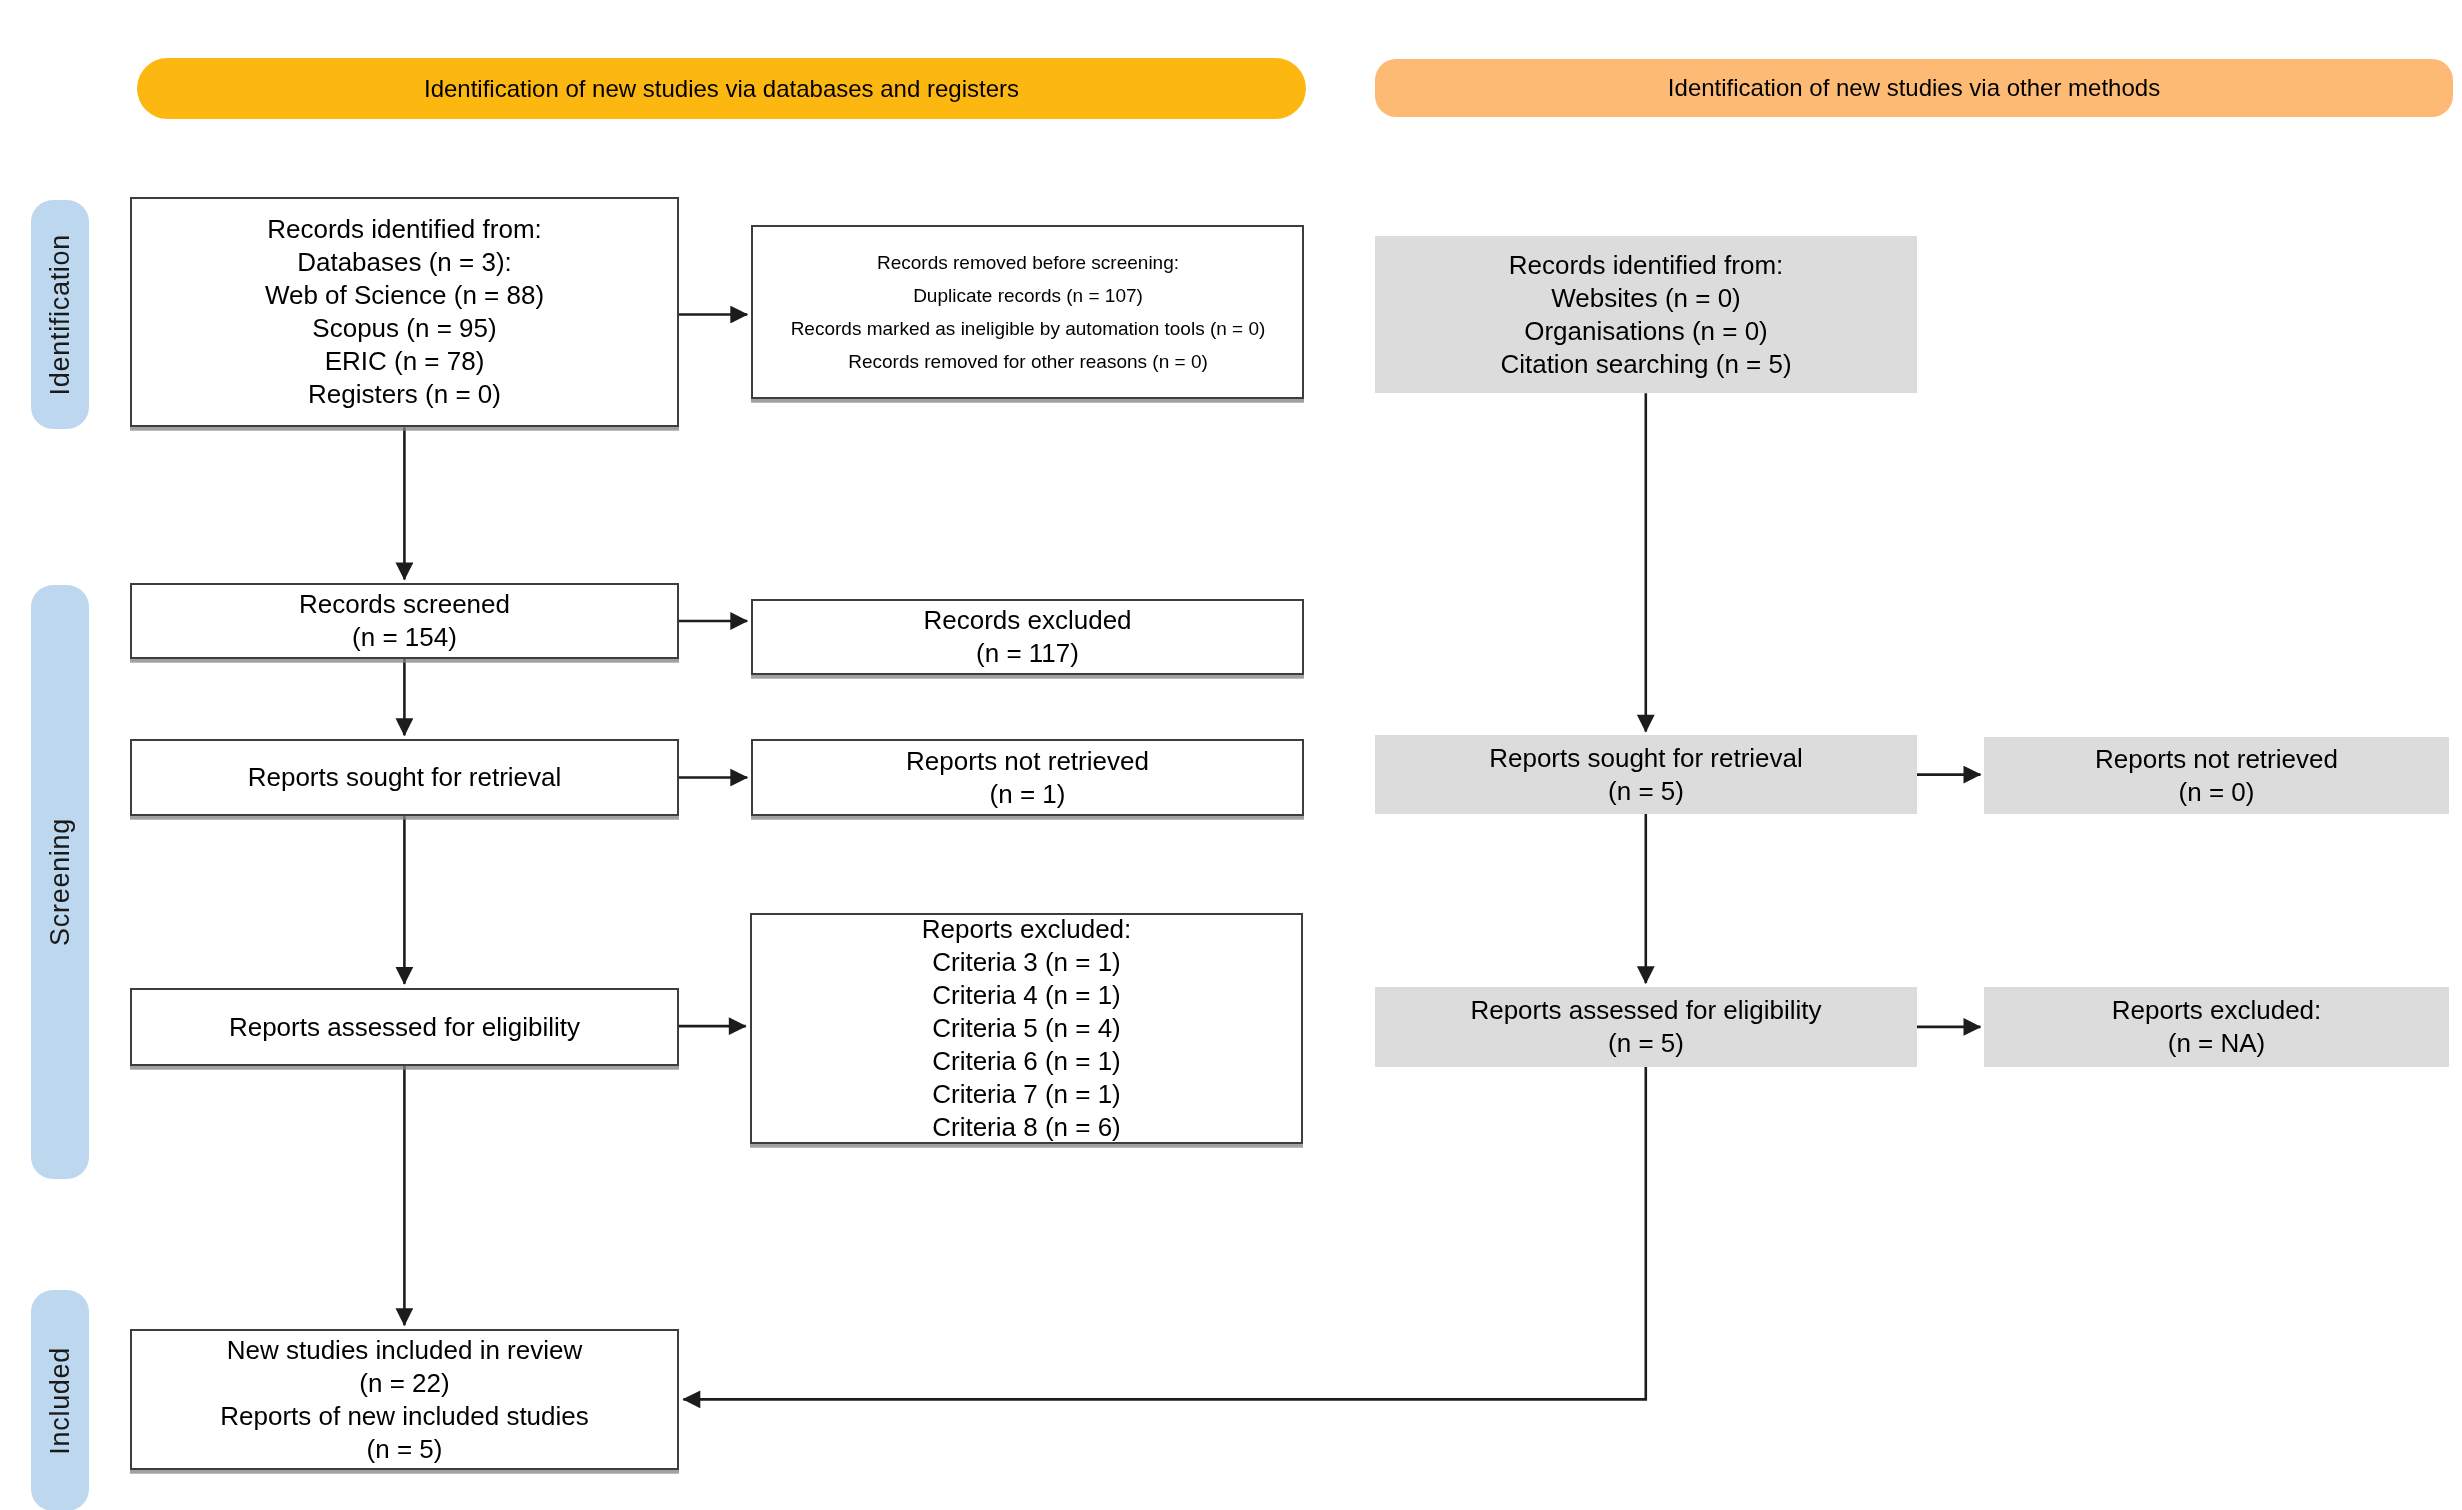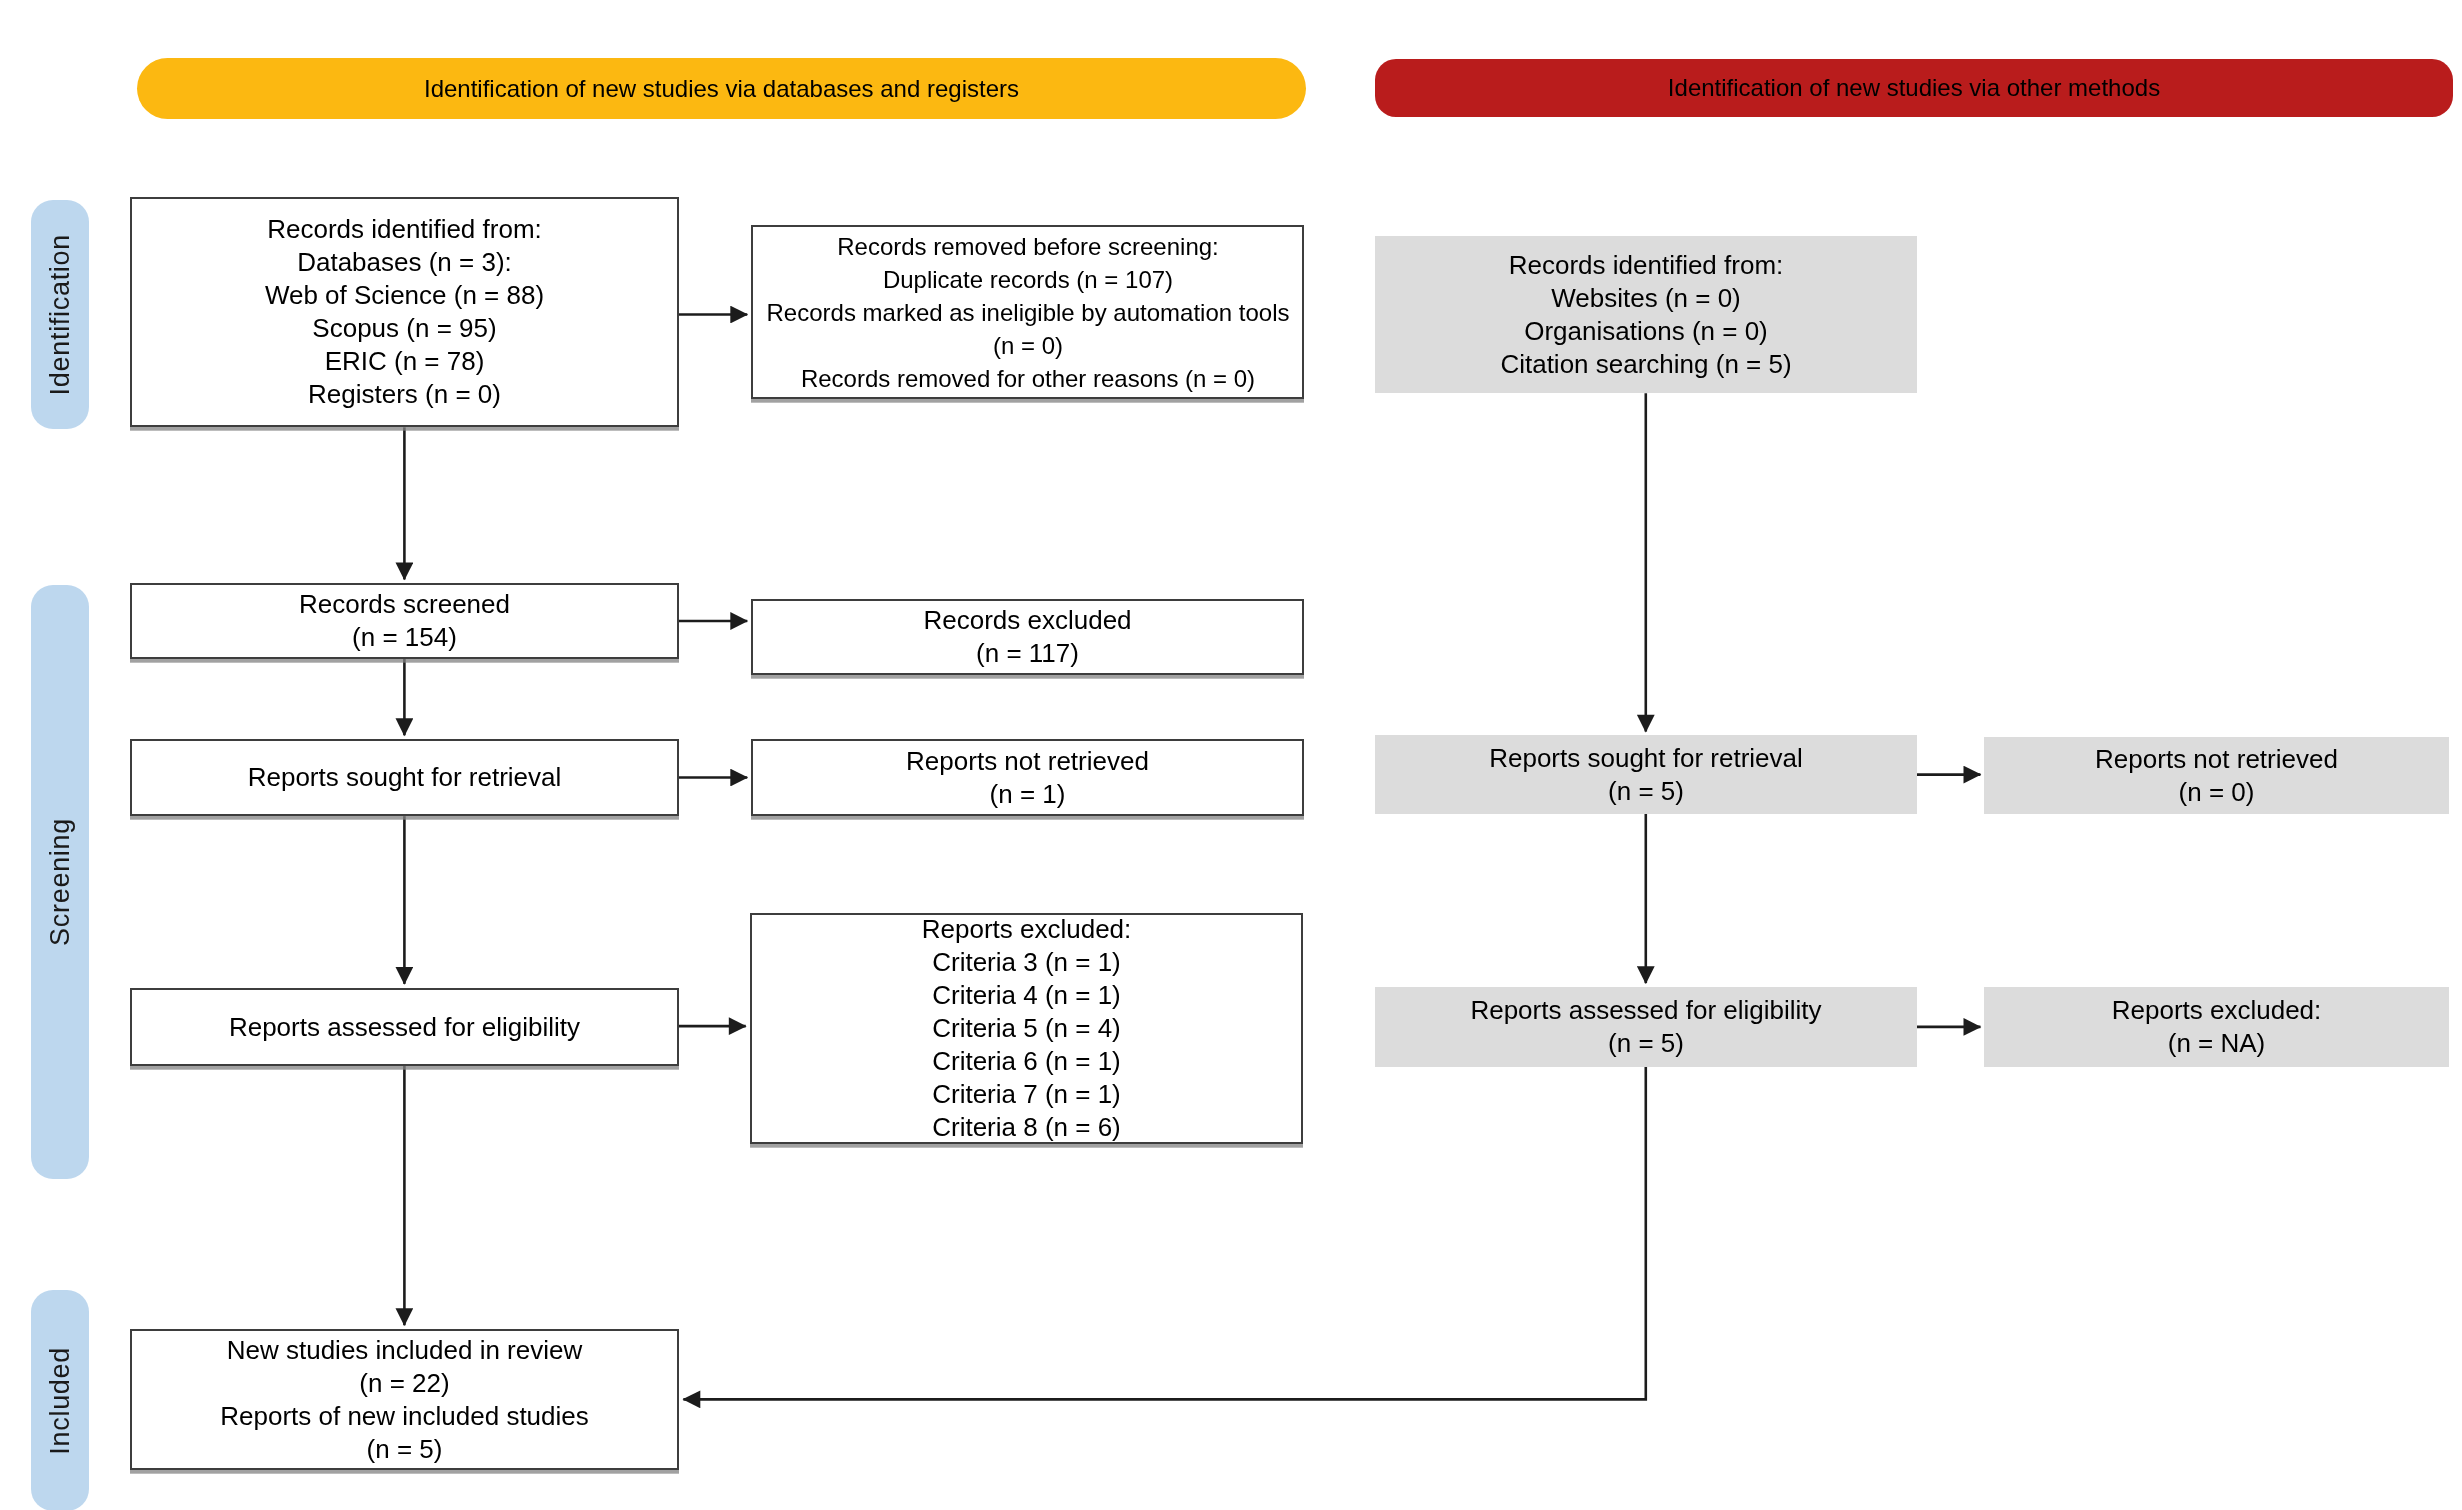--- a/index.html
+++ b/index.html
@@ -2,31 +2,31 @@
 <html style="font-size:12px"><head>
 <meta charset="utf-8">
 <style>
   html,body{margin:0;padding:0;background:#ffffff;}
   .canvas{position:relative;width:2462px;height:1511px;background:#ffffff;overflow:hidden;
           font-family:"Liberation Sans","DejaVu Sans",sans-serif;color:#000;margin-top:28px;}
   svg.wires{position:absolute;left:0;top:0;z-index:1;}
   .pill{position:absolute;z-index:2;display:flex;align-items:center;justify-content:center;
         text-align:center;font-size:24px;line-height:28px;}
   .pill.yellow{background:#FCB811;border-radius:33px;}
-  .pill.grayhdr{background:#b91c1c;border-radius:21px;}
+  .pill.grayhdr{background:#fdba74;border-radius:21px;}
   .stage{position:absolute;z-index:2;background:#BDD7EE;border-radius:22px;
          display:flex;align-items:center;justify-content:center;}
   .vtext{writing-mode:vertical-rl;transform:rotate(180deg);font-size:27px;letter-spacing:0.7px;color:#1a1a1a;}
   .box{position:absolute;z-index:2;box-sizing:border-box;display:flex;flex-direction:column;
        justify-content:center;align-items:center;text-align:center;
        font-size:26px;line-height:33px;padding:4.5px 6px;}
   .box.white{background:#ffffff;border:2.2px solid #3d3d3d;box-shadow:0 3.7px 0 rgba(130,130,130,.75);}
   .box.gray{background:#DCDCDC;}
   .box .ln{display:block;width:100%;}
-  .box.tight{font-size:24px;line-height:33px;padding-left:7px;}
+  .box.tight{font-size:19px;line-height:33px;padding-left:7px;}
 </style>
 </head>
 <body>
 
 <div class="canvas">
 
   <svg class="wires" width="2462" height="1511" viewBox="0 0 3318 2036">
     <defs>
       <marker id="arr" viewBox="0 0 10 10" refX="9.5" refY="5" markerWidth="30" markerHeight="24" orient="auto-start-reverse" markerUnits="userSpaceOnUse">
         <path d="M0,0 L10,5 L0,10 z" fill="#1c1c1c"></path>

